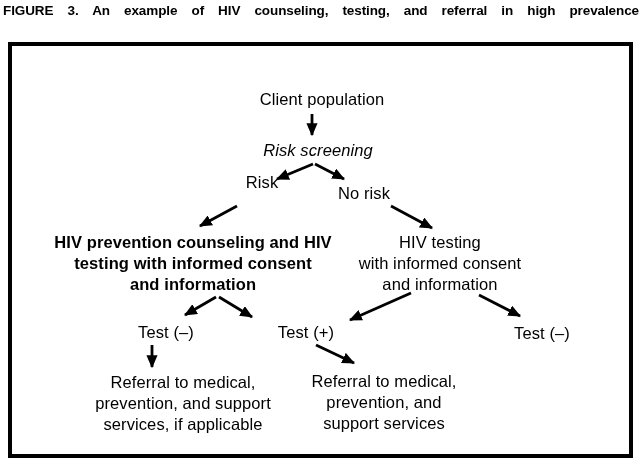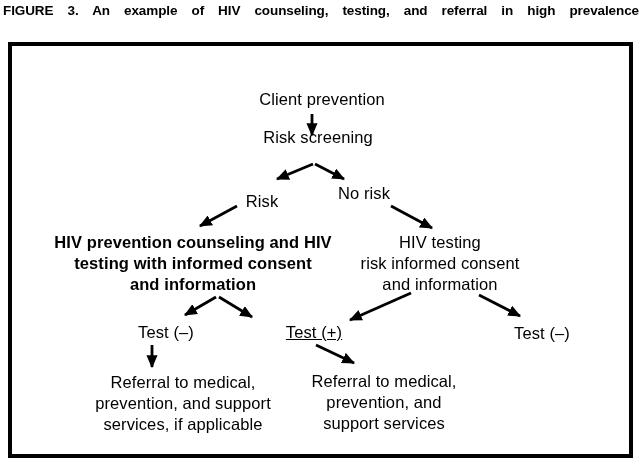--- a/index.html
+++ b/index.html
@@ -48,32 +48,32 @@
     <line x1="237" y1="206" x2="200" y2="226" marker-end="url(#ah)"></line>
     <line x1="391" y1="206" x2="432" y2="228" marker-end="url(#ah)"></line>
     <line x1="216" y1="297" x2="185" y2="315" marker-end="url(#ah)"></line>
     <line x1="219" y1="297" x2="252" y2="317" marker-end="url(#ah)"></line>
     <line x1="411" y1="293" x2="350" y2="320" marker-end="url(#ah)"></line>
     <line x1="479" y1="295" x2="520" y2="316" marker-end="url(#ah)"></line>
     <line x1="152" y1="345" x2="152" y2="367" marker-end="url(#ah)"></line>
     <line x1="316" y1="345" x2="354" y2="363" marker-end="url(#ah)"></line>
   </svg>
 
-  <div class="node" style="left:322px; top:89px;">Client prevention</div>
-  <div class="node" style="left:318px; top:127px;">Risk screening</div>
-  <div class="node" style="left:262px; top:191px;">Risk</div>
+  <div class="node" style="left:322px; top:89px;">Client population</div>
+  <div class="node" style="left:318px; top:140px;font-style:italic;">Risk screening</div>
+  <div class="node" style="left:262px; top:172px;">Risk</div>
   <div class="node" style="left:364px; top:183px;">No risk</div>
   <div class="node" style="left:193px; top:232px;font-weight:bold;">HIV prevention counseling and HIV
 testing with informed consent
 and information</div>
   <div class="node" style="left:440px; top:232px;">HIV testing
-risk informed consent
+with informed consent
 and information</div>
   <div class="node" style="left:166px; top:322px;">Test (–)</div>
-  <div class="node" style="left:314px; top:322px;text-decoration:underline;">Test (+)</div>
+  <div class="node" style="left:306px; top:322px;">Test (+)</div>
   <div class="node" style="left:542px; top:323px;">Test (–)</div>
   <div class="node" style="left:183px; top:372px;">Referral to medical,
 prevention, and support
 services, if applicable</div>
   <div class="node" style="left:384px; top:371px;">Referral to medical,
 prevention, and
 support services</div>
 
 </div>
 

